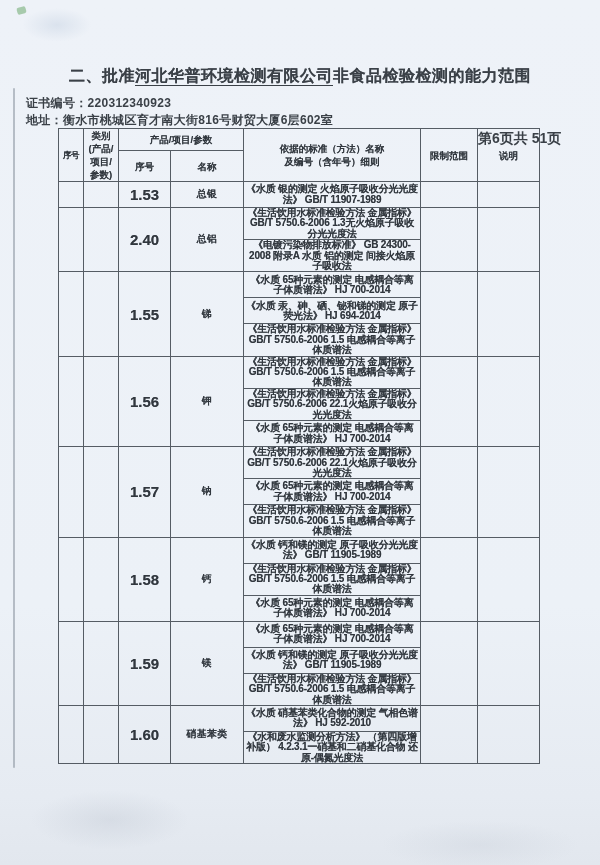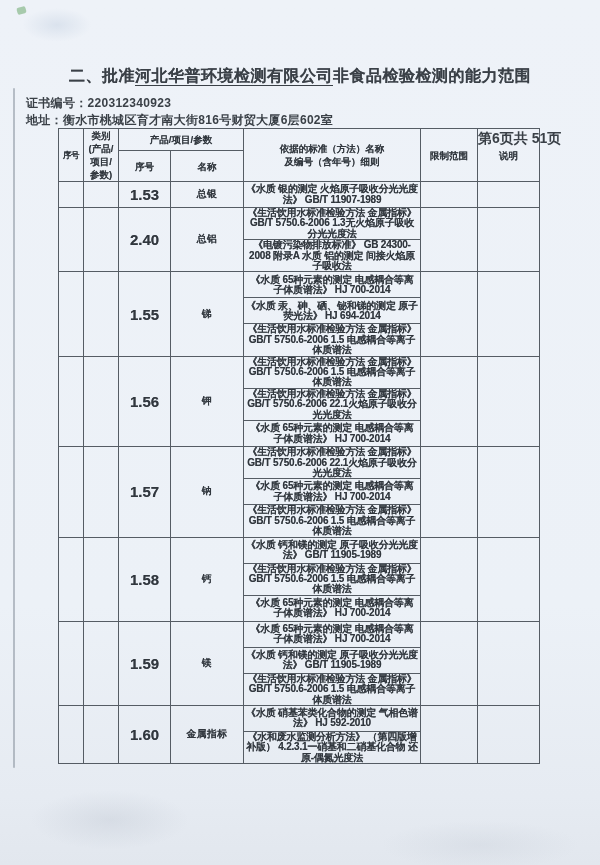--- a/index.html
+++ b/index.html
@@ -201,21 +201,21 @@
         <td class="std">《水质 钙和镁的测定 原子吸收分光光度法》 GB/T 11905-1989</td>
       </tr>
     <tr class="h3">
         <td class="std">《生活饮用水标准检验方法 金属指标》GB/T 5750.6-2006 1.5 电感耦合等离子体质谱法</td>
       </tr>
 
     <tr class="h2">
       <td rowspan="2"></td>
       <td rowspan="2"></td>
       <td class="code" rowspan="2">1.60</td>
-      <td class="name" rowspan="2">金属指标</td>
+      <td class="name" rowspan="2">硝基苯类</td>
       <td class="std">《水质 硝基苯类化合物的测定 气相色谱法》 HJ 592-2010</td>
       <td rowspan="2"></td>
       <td rowspan="2"></td>
     </tr>
     <tr class="h3">
         <td class="std">《水和废水监测分析方法》 （第四版增补版） 4.2.3.1一硝基和二硝基化合物 还原-偶氮光度法</td>
       </tr>
   </tbody>
 </table>
 

